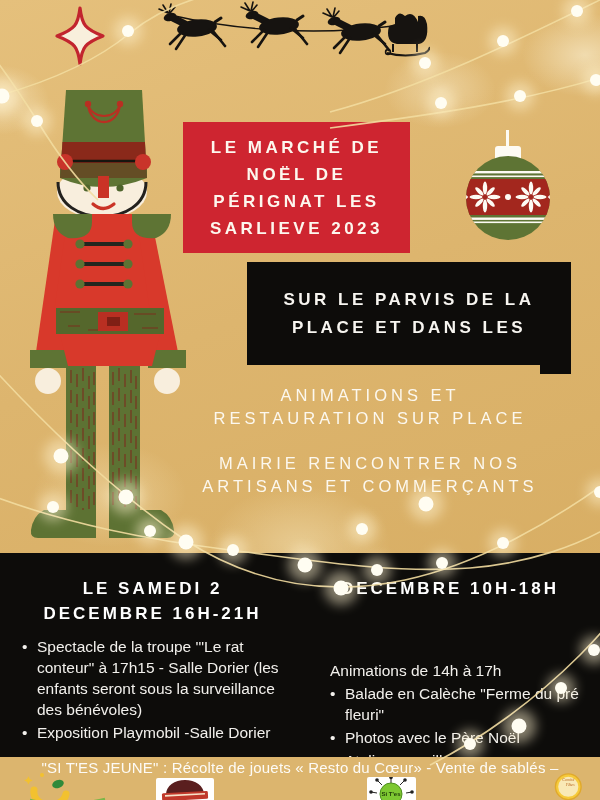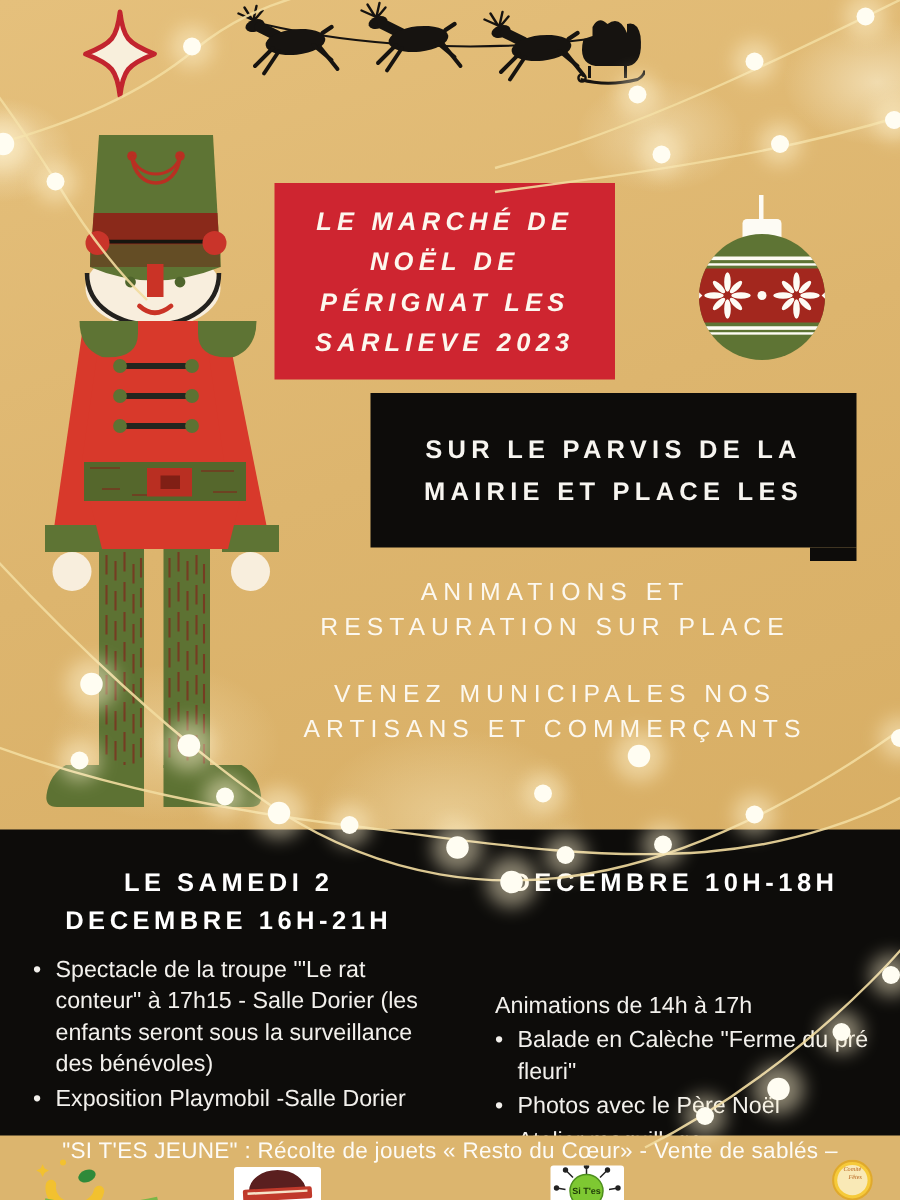--- a/index.html
+++ b/index.html
@@ -20,21 +20,21 @@
   .illus{position:absolute;z-index:2;}
   .lights{position:absolute;left:0;top:0;z-index:5;pointer-events:none;}
   .strand{fill:none;stroke:#f2dc9f;stroke-width:1.6;opacity:.9;}
   .halo{fill:#fff3cf;opacity:.5;filter:url(#blur6);}
   .core{fill:#fffdf2;}
 
   .red-box{
     position:absolute;left:183px;top:122px;width:227px;height:131px;z-index:4;
     background:#ce2530;color:#fdf7ee;text-align:center;
     font-weight:700;font-size:17px;letter-spacing:3.5px;line-height:27px;
-    display:flex;flex-direction:column;justify-content:center;font-style:italic;
+    display:flex;flex-direction:column;justify-content:center;
   }
   .venue-box{
     position:absolute;left:247px;top:262px;width:324px;height:103px;z-index:4;
     background:#0d0c0a;color:#f7f5f0;text-align:center;
     font-weight:700;font-size:17px;letter-spacing:3.5px;line-height:28px;
     display:flex;flex-direction:column;justify-content:center;
   }
   .venue-box::after{ 
     content:"";position:absolute;left:293px;top:100%;width:31px;height:9px;background:#0d0c0a;
   }
@@ -230,29 +230,29 @@
 
   <div class="red-box">
     <span>LE MARCHÉ DE</span>
     <span>NOËL DE</span>
     <span>PÉRIGNAT LES</span>
     <span>SARLIEVE 2023</span>
   </div>
 
   <div class="venue-box">
     <span>SUR LE PARVIS DE LA</span>
-    <span>MAIRIE ET PLACE LES</span>
+    <span>PLACE ET DANS LES</span>
   </div>
 
   <div class="info-block info-1">
     <div>ANIMATIONS ET</div>
     <div>RESTAURATION SUR PLACE</div>
   </div>
   <div class="info-block info-2">
-    <div>VENEZ MUNICIPALES NOS</div>
+    <div>MAIRIE RENCONTRER NOS</div>
     <div>ARTISANS ET COMMERÇANTS</div>
   </div>
 
   <div class="black-section">
     <div class="col-heading sat-heading">
       <div>LE SAMEDI 2</div>
       <div>DECEMBRE 16H-21H</div>
     </div>
     <div class="col-heading sun-heading">
       <div>DECEMBRE 10H-18H</div>

